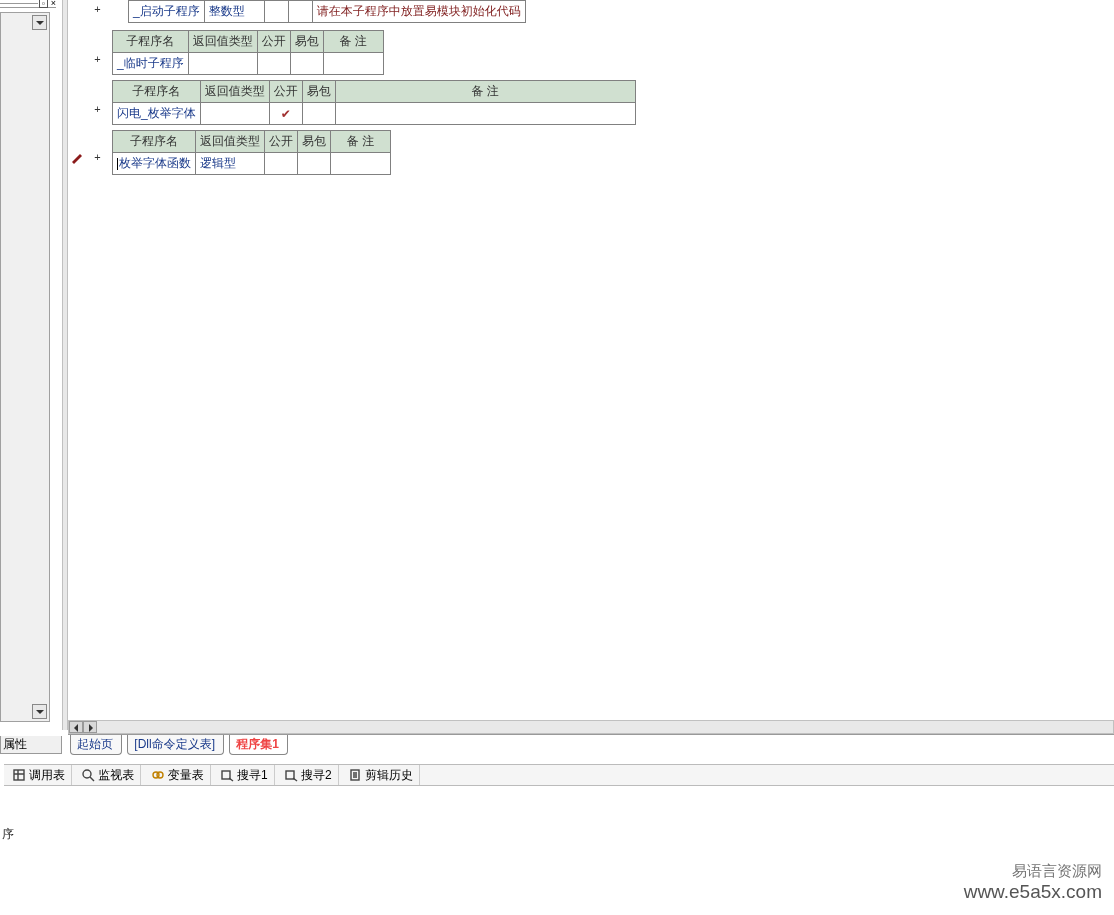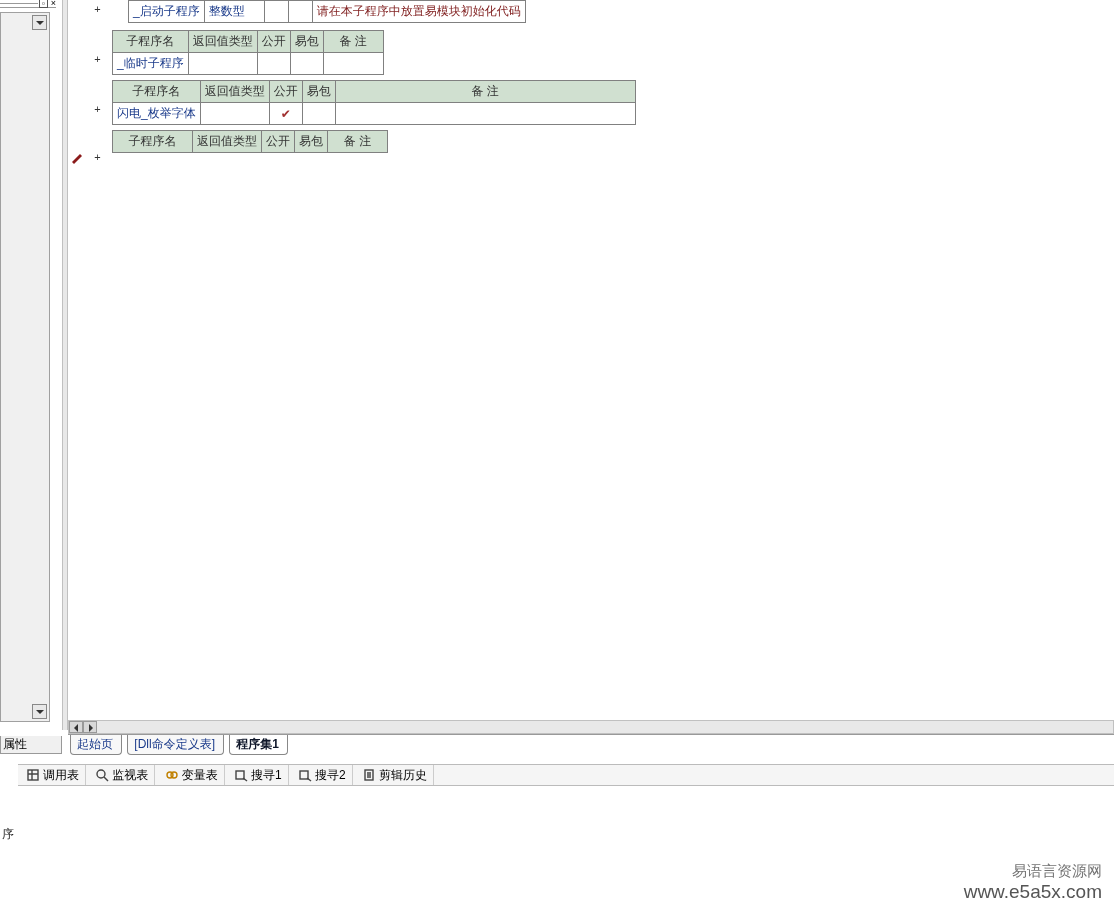--- a/index.html
+++ b/index.html
@@ -254,36 +254,36 @@
   border-top: none;
   margin-left: 2px;
   background: #f8f8f8;
   color: #1a3a8a;
   cursor: pointer;
   position: relative;
   border-radius: 0 0 4px 4px;
 }
 .doc-tab.active {
   background: #fff;
-  color: #0f172a;
+  color: #ef4444;
   font-weight: bold;
 }
 .doc-tab.first::before {
   content: "";
   position: absolute;
   left: -10px;
   top: -1px;
   width: 0;
   height: 0;
 }
 
 
 .bottom-toolbar {
   position: absolute;
-  left: 18px;
+  left: 4px;
   right: 0;
   top: 764px;
   height: 22px;
   border-top: 1px solid #bbb;
   border-bottom: 1px solid #bbb;
   background: #f5f5f5;
   padding-left: 2px;
 }
 .tb-item {
   display: inline-flex;
@@ -412,20 +412,27 @@
     </table>
 
   <table class="sub-table" style="left:2px; top:130px;">
     <tbody>
         <tr>
       <th style="min-width:80px">子程序名</th>
       <th style="min-width:60px">返回值类型</th>
       <th style="min-width:24px">公开</th>
       <th style="min-width:24px">易包</th>
       <th style="min-width:60px">备 注</th>
+    </tr>
+    <tr>
+      <td class="editing">枚举字体函数</td>
+      <td>逻辑型</td>
+      <td></td>
+      <td></td>
+      <td></td>
     </tr>
   </tbody>
     </table>
 
 </div>
 
 <div class="hscroll-strip">
   <div class="hscroll-left"></div>
   <div class="hscroll-right"></div>
 </div>

